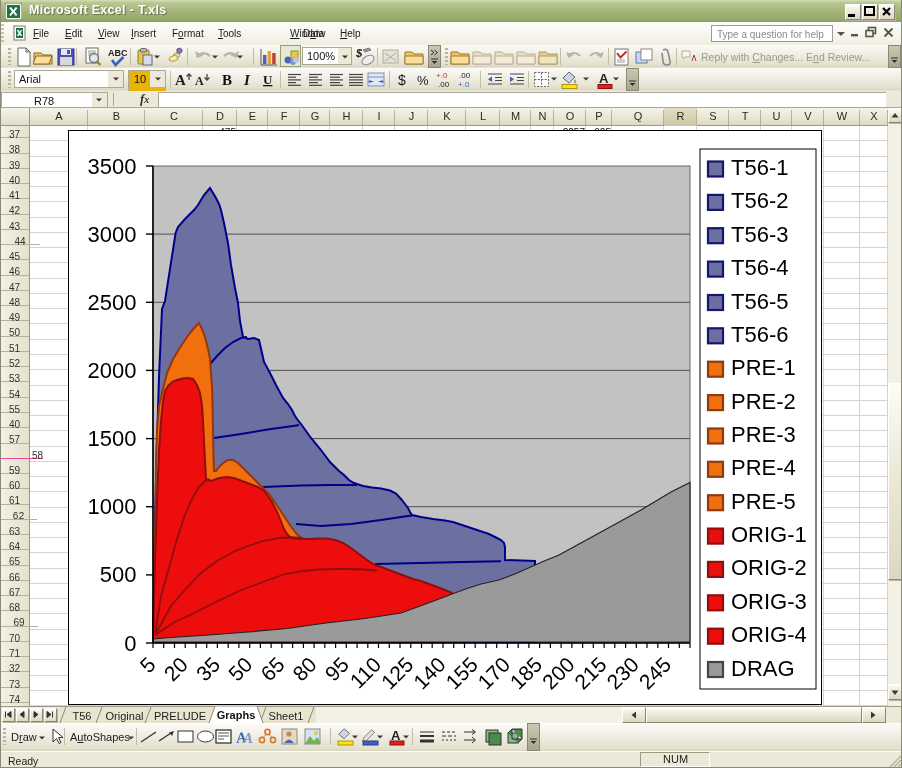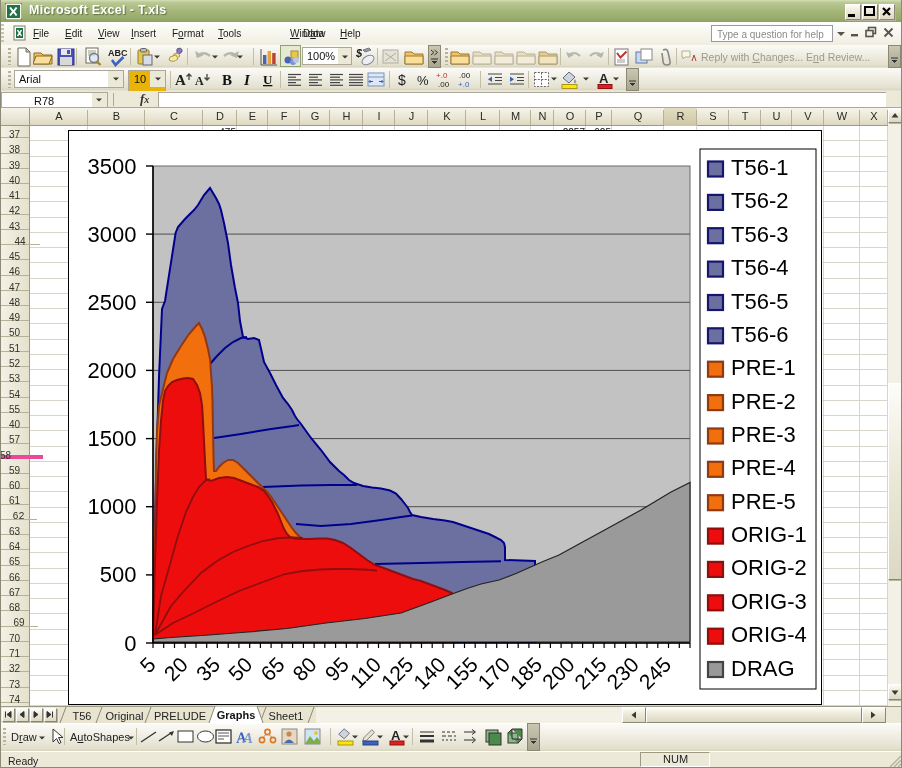--- a/index.html
+++ b/index.html
@@ -423,21 +423,21 @@
 <div class="abs" style="left:0;top:370.2px;width:29px;height:12.3px;text-align:center;font-size:10px;color:#33332a;padding-top:3px;border-bottom:1px solid #b5b29a;">53</div>
 <div class="abs" style="left:30px;top:384.5px;width:858px;height:1px;background:#d8d4ca;"></div>
 <div class="abs" style="left:0;top:385.5px;width:29px;height:12.3px;text-align:center;font-size:10px;color:#33332a;padding-top:3px;border-bottom:1px solid #b5b29a;">54</div>
 <div class="abs" style="left:30px;top:399.7px;width:858px;height:1px;background:#d8d4ca;"></div>
 <div class="abs" style="left:0;top:400.7px;width:29px;height:12.3px;text-align:center;font-size:10px;color:#33332a;padding-top:3px;border-bottom:1px solid #b5b29a;">55</div>
 <div class="abs" style="left:30px;top:415.0px;width:858px;height:1px;background:#d8d4ca;"></div>
 <div class="abs" style="left:0;top:416.0px;width:29px;height:12.3px;text-align:center;font-size:10px;color:#33332a;padding-top:3px;border-bottom:1px solid #b5b29a;">40</div>
 <div class="abs" style="left:30px;top:430.3px;width:858px;height:1px;background:#d8d4ca;"></div>
 <div class="abs" style="left:0;top:431.3px;width:29px;height:12.3px;text-align:center;font-size:10px;color:#33332a;padding-top:3px;border-bottom:1px solid #b5b29a;">57</div>
 <div class="abs" style="left:30px;top:445.5px;width:858px;height:1px;background:#d8d4ca;"></div>
-<div class="abs" style="left:0;top:446.5px;width:43px;height:12.3px;text-align:left;font-size:10px;color:#33332a;padding-top:3px;border-bottom:4px solid #ec4899;">58</div>
+<div class="abs" style="left:0;top:446.5px;width:43px;height:12.3px;text-align:right;font-size:10px;color:#33332a;padding-top:3px;border-bottom:1px solid #ec4899;">58</div>
 <div class="abs" style="left:30px;top:460.8px;width:858px;height:1px;background:#d8d4ca;"></div>
 <div class="abs" style="left:0;top:461.8px;width:29px;height:12.3px;text-align:center;font-size:10px;color:#33332a;padding-top:3px;border-bottom:1px solid #b5b29a;">59</div>
 <div class="abs" style="left:30px;top:476.0px;width:858px;height:1px;background:#d8d4ca;"></div>
 <div class="abs" style="left:0;top:477.0px;width:29px;height:12.3px;text-align:center;font-size:10px;color:#33332a;padding-top:3px;border-bottom:1px solid #b5b29a;">60</div>
 <div class="abs" style="left:30px;top:491.3px;width:858px;height:1px;background:#d8d4ca;"></div>
 <div class="abs" style="left:0;top:492.3px;width:29px;height:12.3px;text-align:center;font-size:10px;color:#33332a;padding-top:3px;border-bottom:1px solid #b5b29a;">61</div>
 <div class="abs" style="left:30px;top:506.6px;width:858px;height:1px;background:#d8d4ca;"></div>
 <div class="abs" style="left:0;top:507.6px;width:37px;height:12.3px;text-align:center;font-size:10px;color:#33332a;padding-top:3px;border-bottom:1px solid #b5b29a;font-family:Liberation Mono, monospace;">62</div>
 <div class="abs" style="left:30px;top:521.8px;width:858px;height:1px;background:#d8d4ca;"></div>
 <div class="abs" style="left:0;top:522.8px;width:29px;height:12.3px;text-align:center;font-size:10px;color:#33332a;padding-top:3px;border-bottom:1px solid #b5b29a;">63</div>

